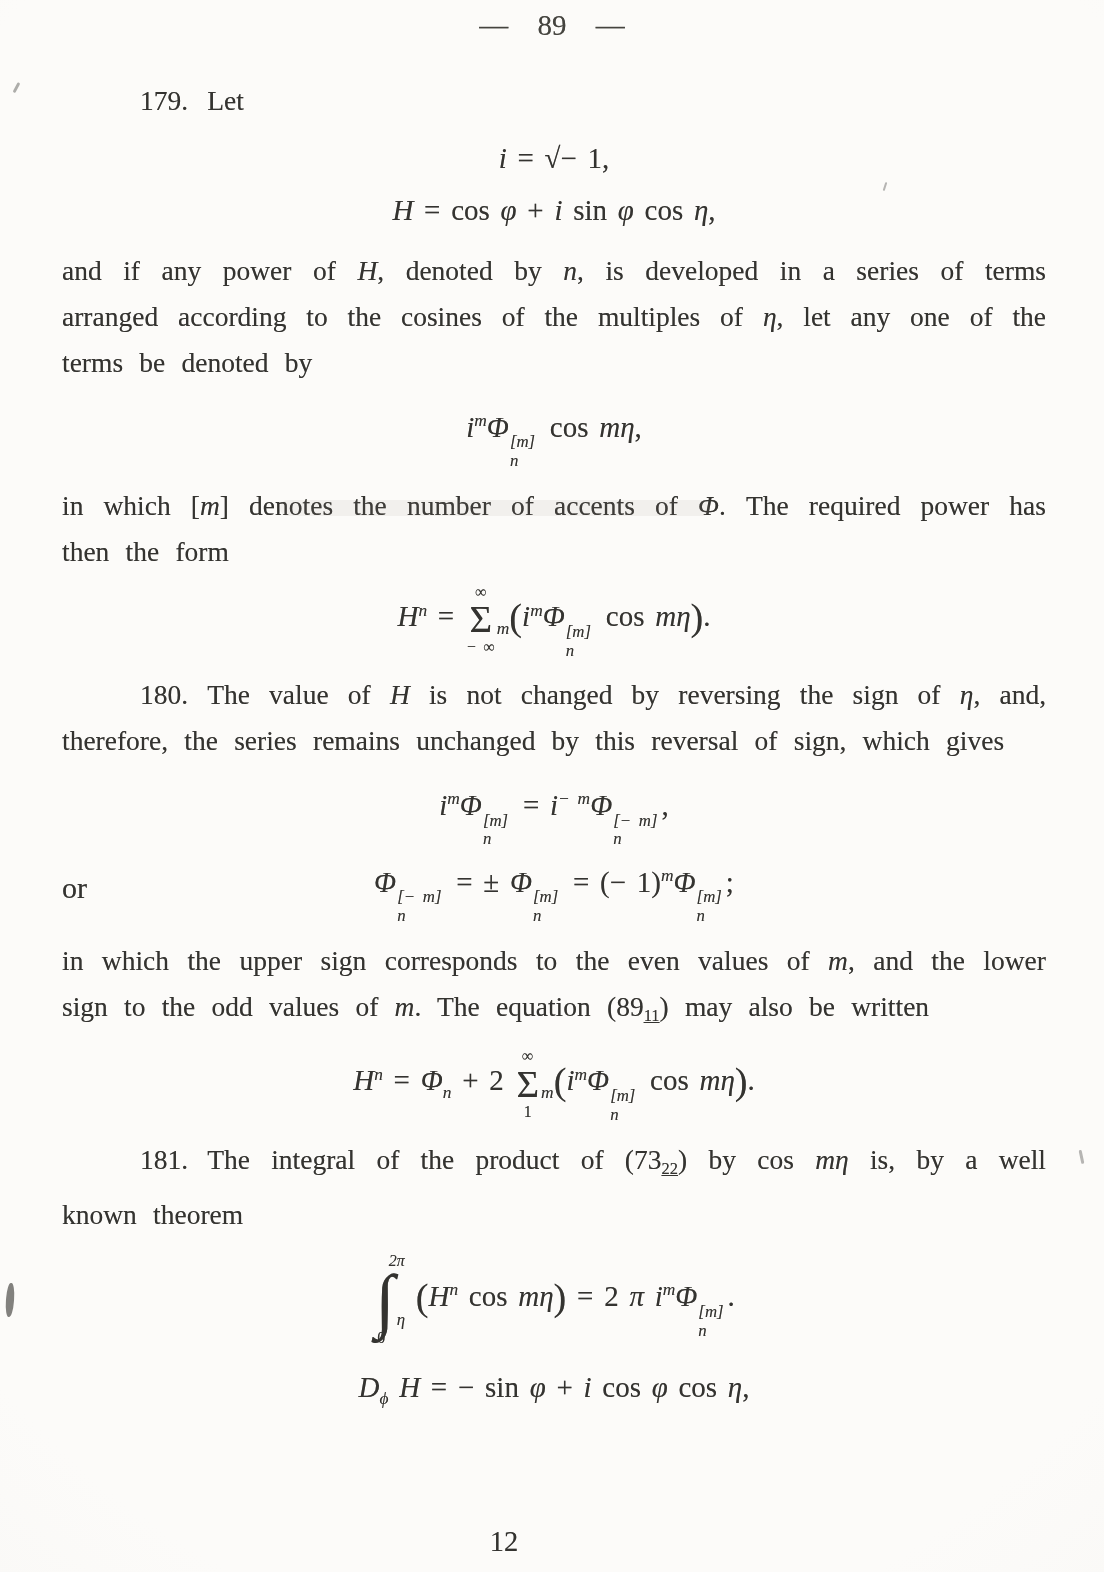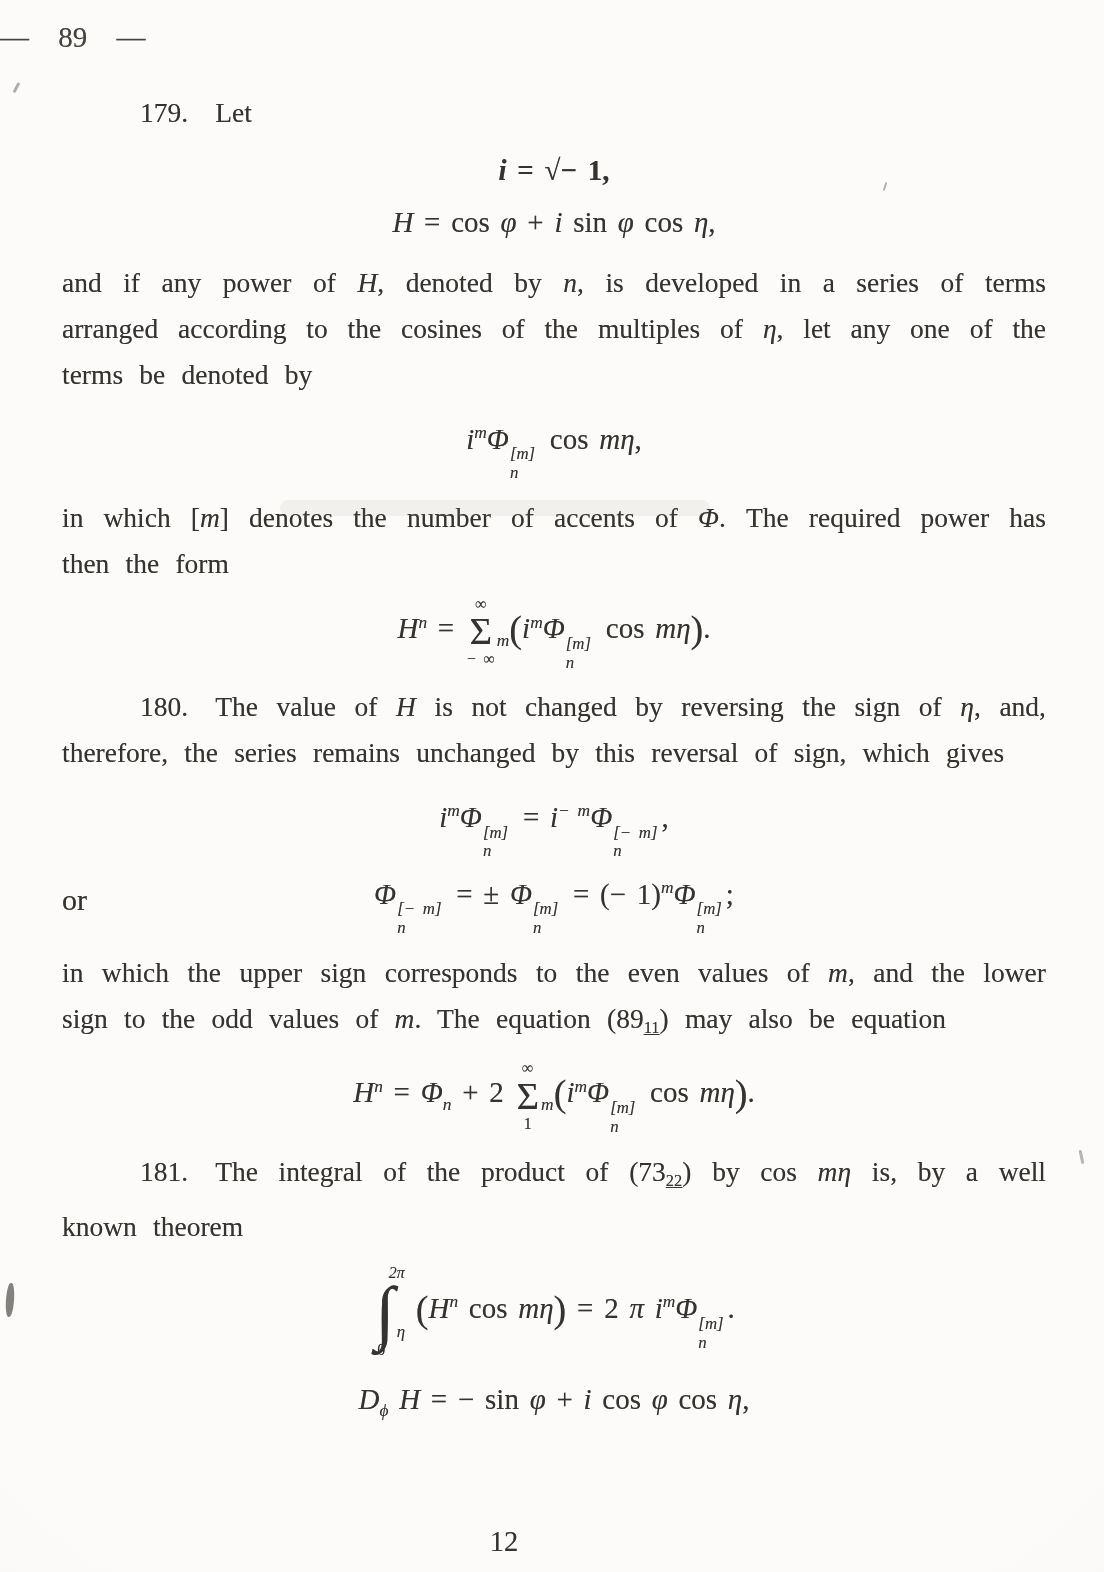--- a/index.html
+++ b/index.html
@@ -7,36 +7,37 @@
     position:relative;
     width:1104px;height:1572px;
     background:
       radial-gradient(ellipse 120% 100% at 50% 45%, #fcfbf9 60%, #f4f3f0 100%);
     overflow:hidden;
     font-family:"Liberation Serif","DejaVu Serif",serif;
     color:#343330;
     text-shadow:0 0 0.5px rgba(70,70,66,.55);
   }
   .header{
-    padding-top:18px;
+    padding-top:6px;
+    text-align:center;
     font-size:29px;line-height:38px;
     word-spacing:22px;
     color:#45443f;
   }
   .main{padding:0 58px 0 62px;}
   .para{
     font-size:27.5px;line-height:46px;
     text-align:justify;
     word-spacing:0.34em;
     margin:0 0 8px 0;
   }
   .nojust{text-align:left;}
   .indent{text-indent:78px;}
   .indent-sm{text-indent:52px;}
-  .t-num{margin-right:27px;}
+  .t-num{margin-right:19px;}
   .eq{
     font-size:29px;line-height:52px;
     text-align:center;white-space:nowrap;
     margin:8px 0;
     word-spacing:0.12em;
   }
   .t-i{font-style:italic;}
   .t-r{font-style:normal;}
   .t-sup{font-size:0.60em;font-style:italic;vertical-align:0.62em;}
   .t-sub{font-size:0.60em;font-style:italic;vertical-align:-0.42em;}
@@ -84,21 +85,21 @@
 <body>
 
 <div class="page">
 
   <div class="header">— 89 —</div>
 
   <div class="main">
 
     <p class="para nojust indent sp-top"><span class="t-num">179.</span><span class="t-r">Let</span></p>
 
-    <div class="eq" style="margin-bottom:0;font-weight:bold;"><span class="t-i">i</span><span class="t-r"> = √</span><span class="t-r">− 1,</span></div>
+    <div class="eq" style="margin-bottom:0;"><span class="t-i">i</span><span class="t-r"> = √</span><span class="t-r">− 1,</span></div>
     <div class="eq" style="margin-top:0;"><span class="t-i">H</span><span class="t-r"> = cos </span><span class="t-i">φ</span><span class="t-r"> + </span><span class="t-i">i</span><span class="t-r"> sin </span><span class="t-i">φ</span><span class="t-r"> cos </span><span class="t-i">η</span><span class="t-r">,</span></div>
 
     <p class="para sp-p"><span class="t-r">and if any power of </span><span class="t-i">H</span><span class="t-r">, denoted by </span><span class="t-i">n</span><span class="t-r">, is developed in a series of terms arranged according to the cosines of the multiples of </span><span class="t-i">η</span><span class="t-r">, let any one of the terms be denoted by</span></p>
 
     <div class="eq"><span class="t-i">i</span><span class="t-sup">m</span><span class="t-i">Φ</span><span class="stk">
           <span class="u">[m]</span>
           <span class="d">n</span>
         </span><span class="t-r"> cos </span><span class="t-i">m</span><span class="t-i">η</span><span class="t-r">,</span></div>
 
     <p class="para sp-p"><span class="t-r">in which [</span><span class="t-i">m</span><span class="t-r">] denotes the number of accents of </span><span class="t-i">Φ</span><span class="t-r">.  The required power has then the form</span></p>
@@ -129,21 +130,21 @@
             <span class="d">n</span>
           </span><span class="t-r"> = ± </span><span class="t-i">Φ</span><span class="stk">
             <span class="u">[m]</span>
             <span class="d">n</span>
           </span><span class="t-r"> = (− 1)</span><span class="t-sup">m</span><span class="t-i">Φ</span><span class="stk">
             <span class="u">[m]</span>
             <span class="d">n</span>
           </span><span class="t-r">;</span></span>
     </div>
 
-    <p class="para sp-p"><span class="t-r">in which the upper sign corresponds to the even values of </span><span class="t-i">m</span><span class="t-r">, and the lower sign to the odd values of </span><span class="t-i">m</span><span class="t-r">.  The equation (89</span><span class="t-subr">11</span><span class="t-r">) may also be equation</span></p>
+    <p class="para sp-p"><span class="t-r">in which the upper sign corresponds to the even values of </span><span class="t-i">m</span><span class="t-r">, and the lower sign to the odd values of </span><span class="t-i">m</span><span class="t-r">.  The equation (89</span><span class="t-subr">11</span><span class="t-r">) may also be written</span></p>
 
     <div class="eq"><span class="t-i">H</span><span class="t-sup">n</span><span class="t-r"> = </span><span class="t-i">Φ</span><span class="t-sub">n</span><span class="t-r"> + 2 </span><span class="bigop sum">
           <span class="lim top">∞</span>
           <span class="op">Σ</span>
           <span class="lim bot">1</span>
         </span><span class="t-sub">m</span><span class="t-p">(</span><span class="t-i">i</span><span class="t-sup">m</span><span class="t-i">Φ</span><span class="stk">
           <span class="u">[m]</span>
           <span class="d">n</span>
         </span><span class="t-r"> cos </span><span class="t-i">m</span><span class="t-i">η</span><span class="t-p">)</span><span class="t-r">.</span></div>
 

